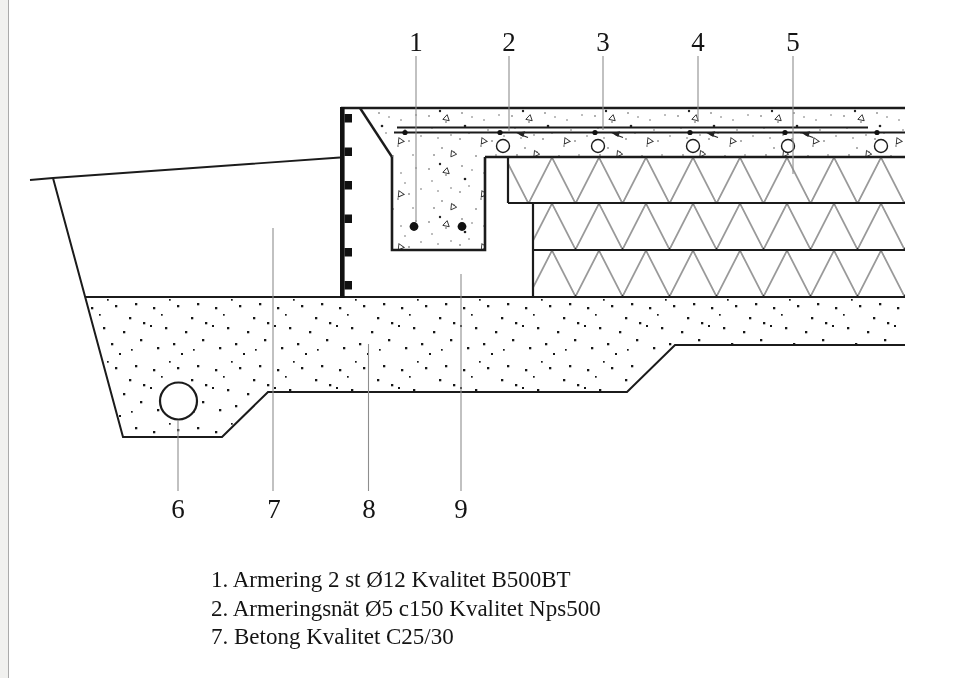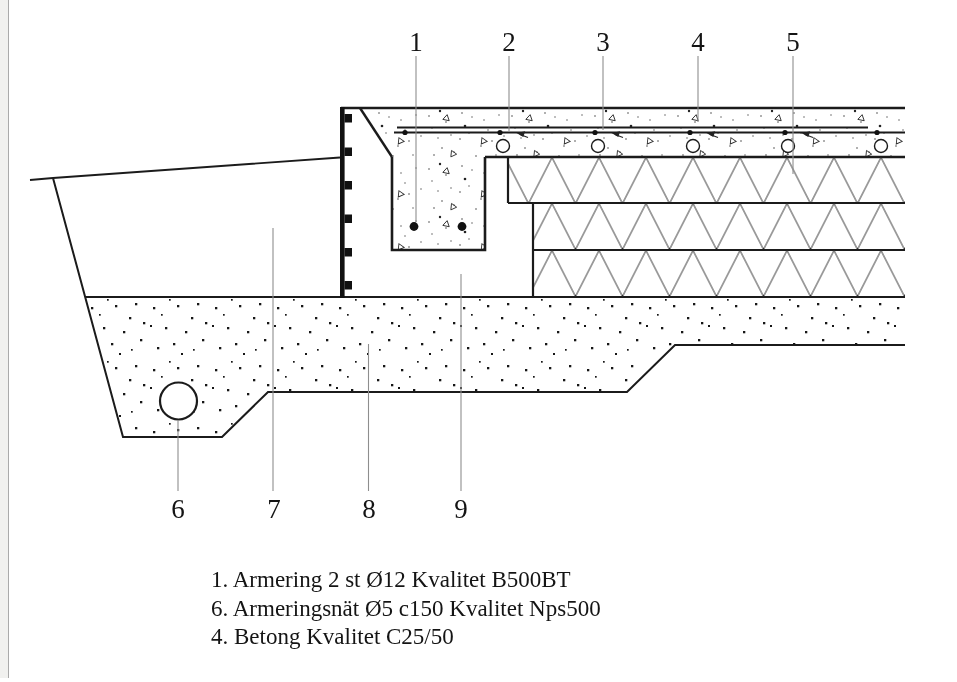--- a/index.html
+++ b/index.html
@@ -183,16 +183,16 @@
     <text x="698" y="51" class="callout-num">4</text>
     <text x="793" y="51" class="callout-num">5</text>
     <text x="178" y="518" class="callout-num">6</text>
     <text x="274" y="518" class="callout-num">7</text>
     <text x="369" y="518" class="callout-num">8</text>
     <text x="461" y="518" class="callout-num">9</text>
   </svg>
 
   <div class="legend">
     <div>1. Armering 2 st Ø12 Kvalitet B500BT</div>
-    <div>6. Armeringsnät Ø5 c150 Kvalitet Nps500</div>
-    <div>4. Betong Kvalitet C25/50</div>
+    <div>2. Armeringsnät Ø5 c150 Kvalitet Nps500</div>
+    <div>7. Betong Kvalitet C25/30</div>
   </div>
 </div>
 
 </body></html>

